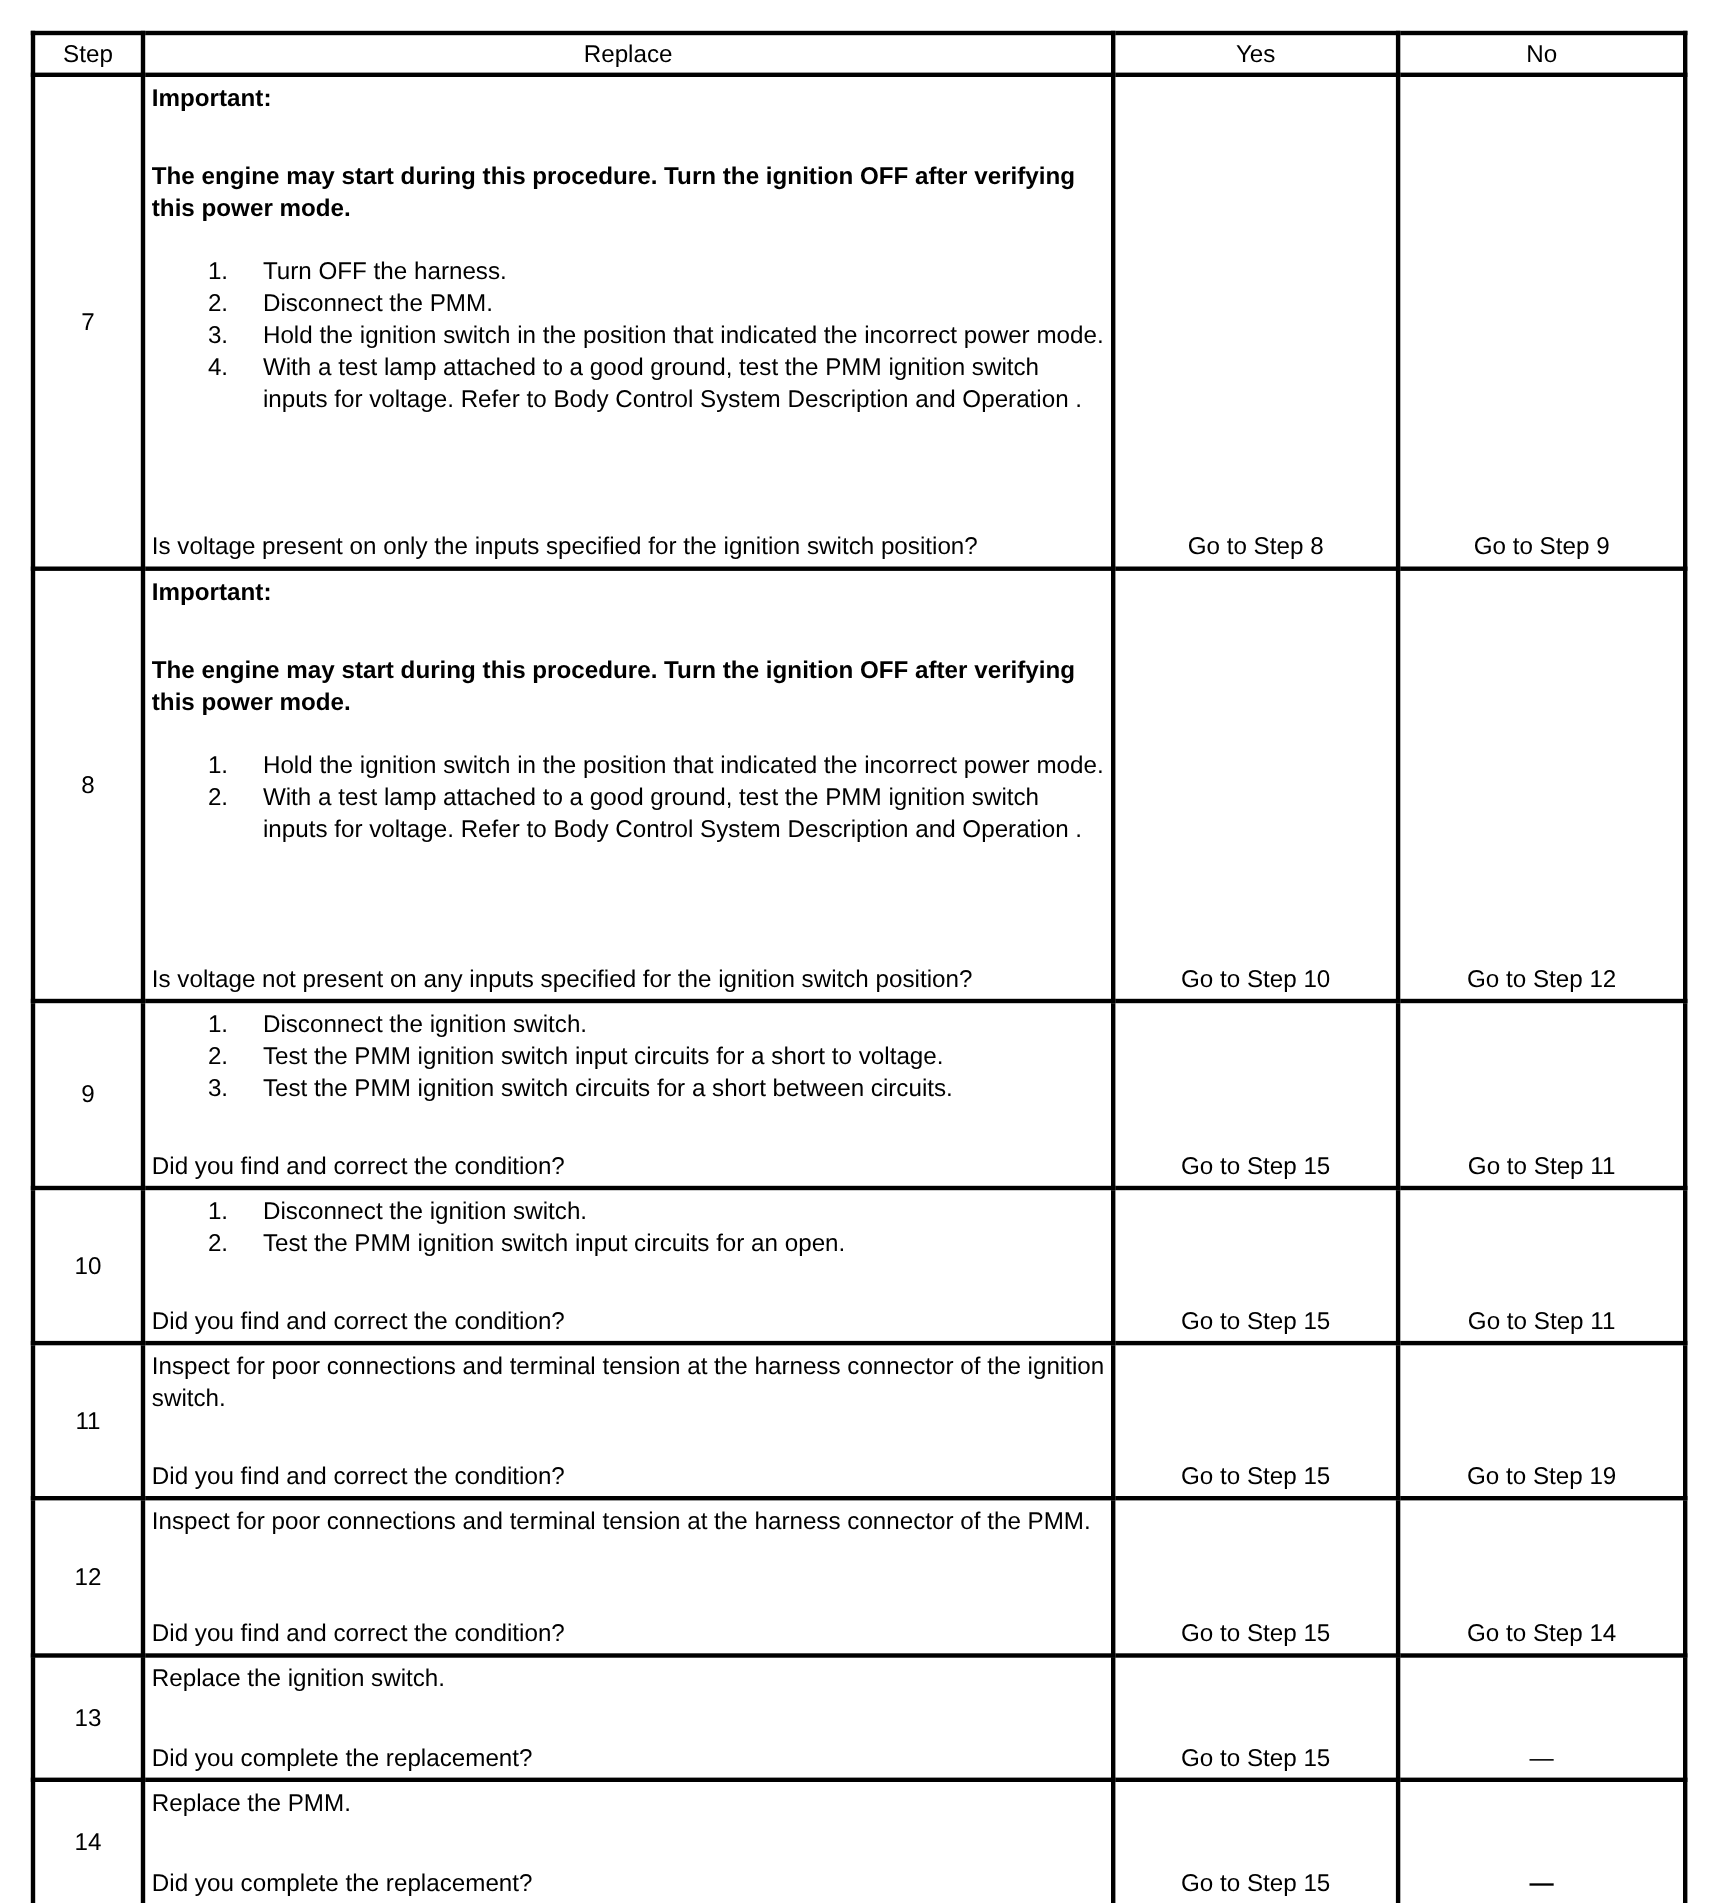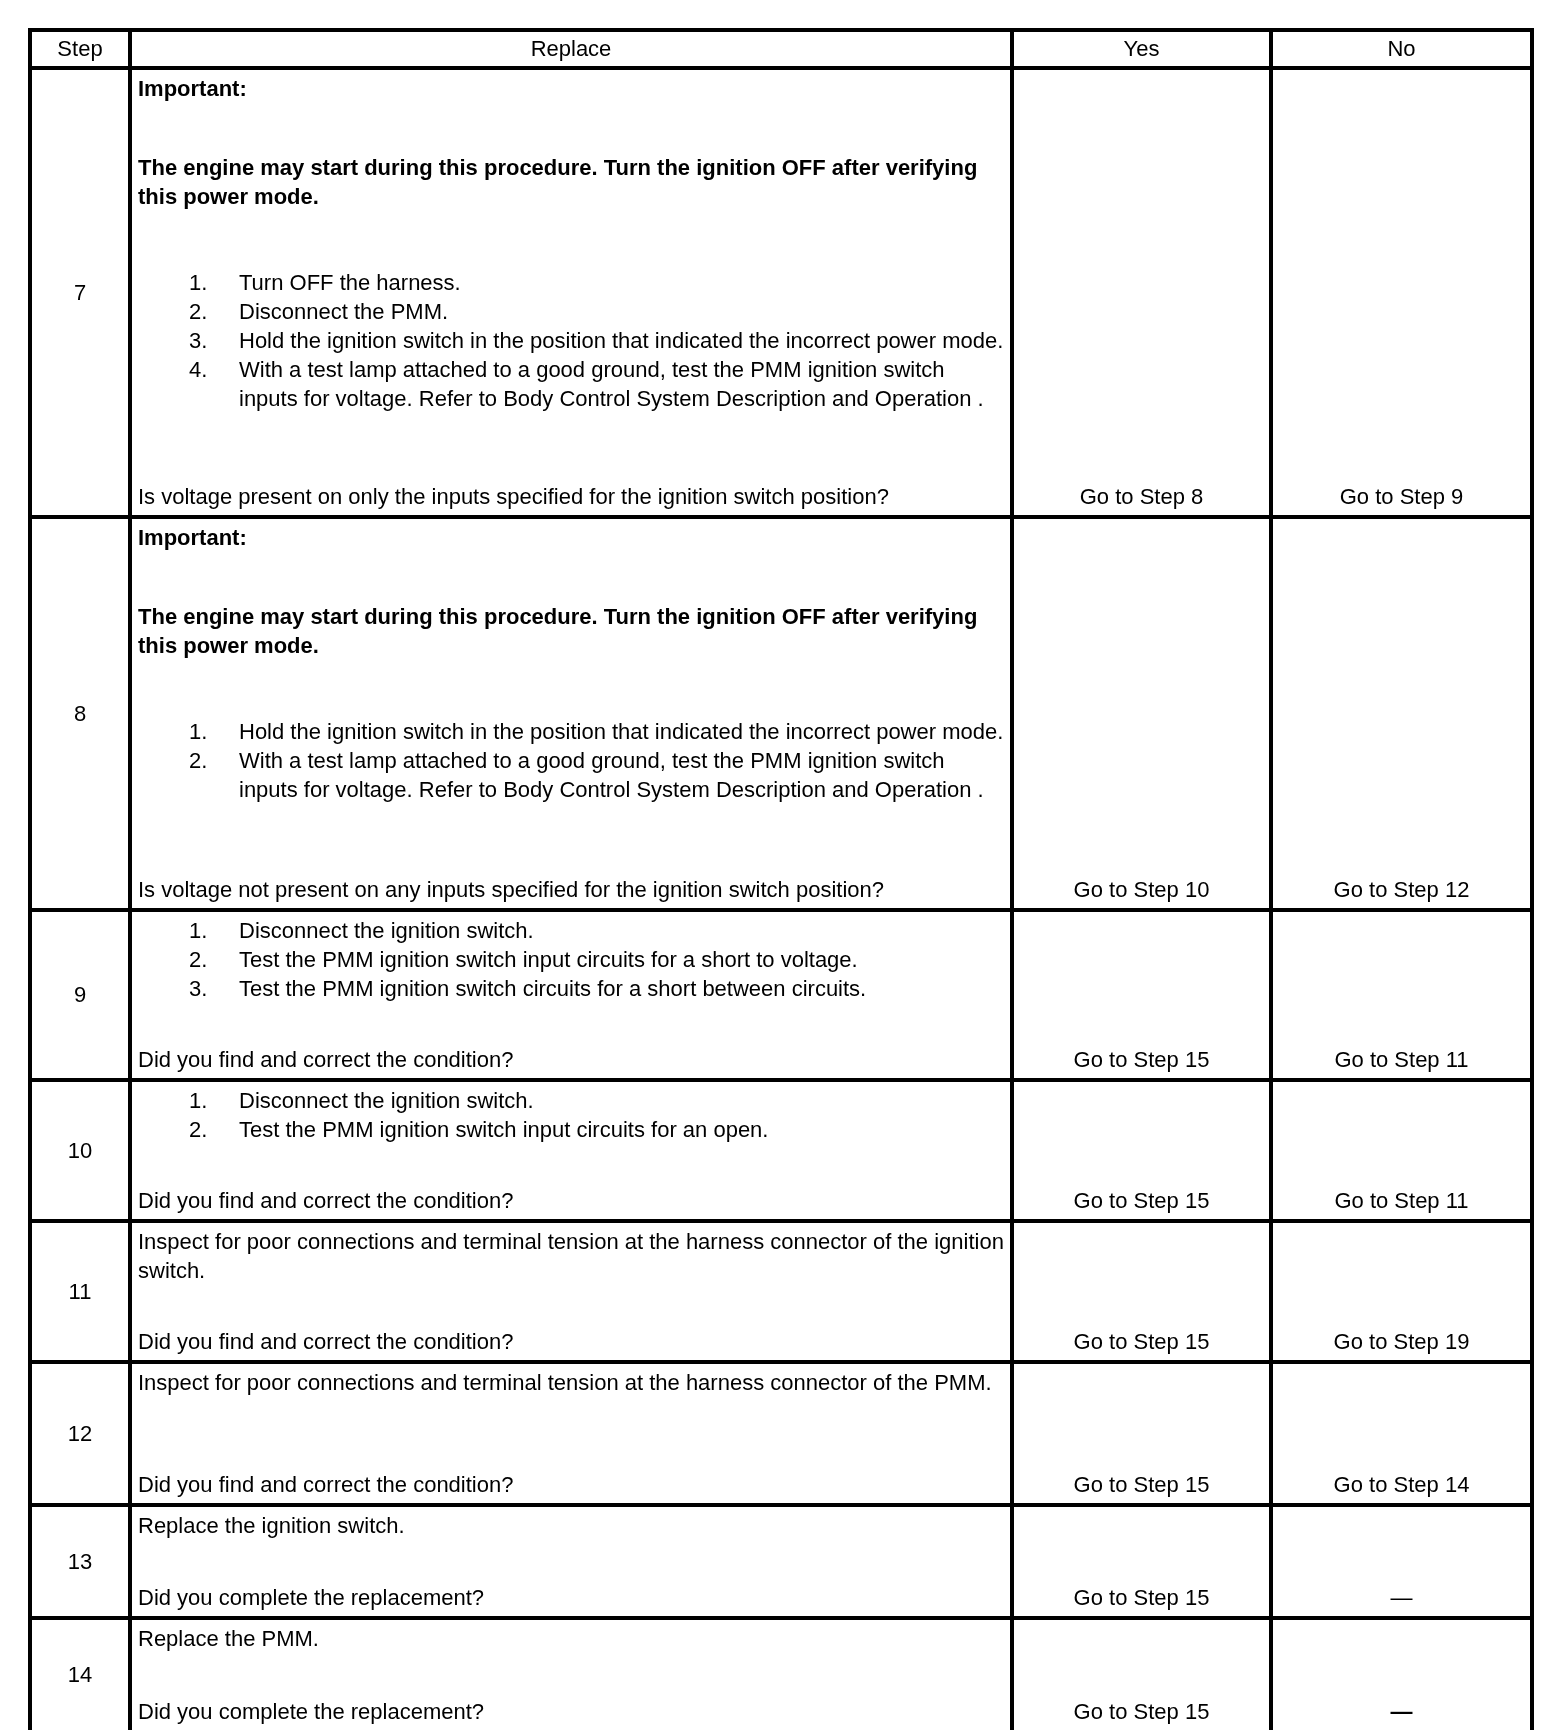--- a/index.html
+++ b/index.html
@@ -11,23 +11,23 @@
   }
   table.diag th, table.diag td { border:4px solid #000; padding:0; vertical-align:top; }
   col.c-step { width:100px; }
   col.c-action { width:882px; }
   col.c-yes { width:259px; }
   col.c-no { width:261px; }
   th { height:34px; font-weight:normal; font-size:22px; text-align:center; vertical-align:middle !important; }
   td.step { text-align:center; vertical-align:middle !important; font-size:22px; }
   td.action { padding:4px 6px 4px 6px !important; font-size:22px; line-height:29px; }
   td.yes, td.no { text-align:center; vertical-align:bottom !important; font-size:22px; line-height:29px; padding-bottom:4px !important; }
-  .cell-flex { display:flex; flex-direction:column; height:100%;gap:28px; }
+  .cell-flex { display:flex; flex-direction:column; height:100%; }
   .important { font-weight:bold; }
-  .warning { font-weight:bold; margin-top:22px; }
+  .warning { font-weight:bold; margin-top:42px; }
   ol.steps { list-style:none; margin:29px 0 0 0; padding:0; }
   ol.steps.first { margin-top:0; }
   ol.steps li { position:relative; padding-left:101px; }
   ol.steps li .num { position:absolute; left:51px; top:0; }
   .question { margin-top:auto; }
 </style>
 </head>
 <body>
 
 <table class="diag">

